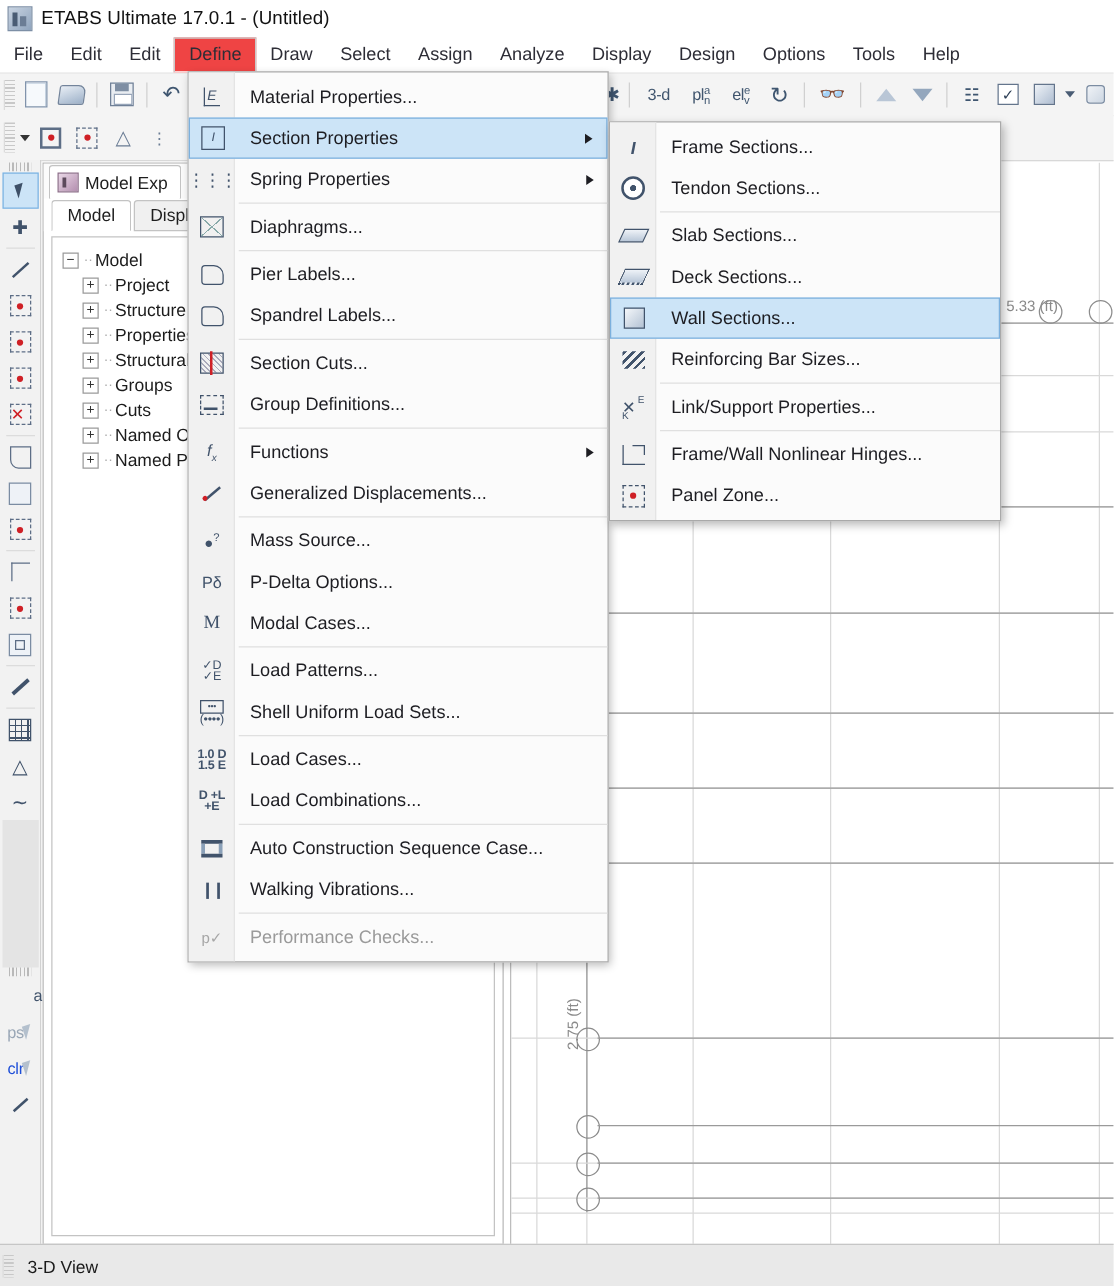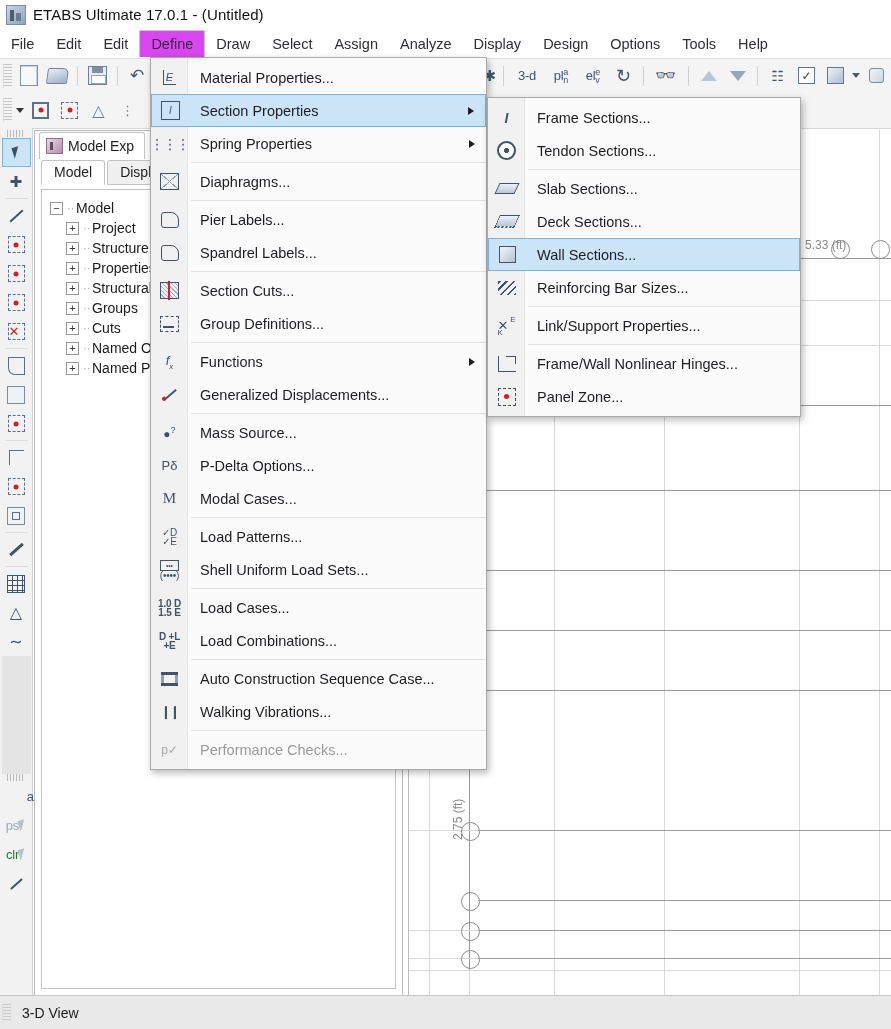--- a/index.html
+++ b/index.html
@@ -30,21 +30,21 @@
   #menubar{
     position:absolute;left:0;top:29px;width:891px;height:29px;
     background:#ffffff;display:flex;align-items:stretch;
     border-bottom:1px solid #e2e2e2;
   }
   .menu-item{
     display:flex;align-items:center;padding:0 11px;font-size:14.5px;color:#2d2d36;
     cursor:default;white-space:nowrap;
   }
   .menu-item.active{
-    background:#d946ef;border:1px solid #c9c9c9;border-bottom:1px solid #ffffff;
+    background:#ef4444;border:1px solid #c9c9c9;border-bottom:1px solid #ffffff;
     margin-top:1px;position:relative;z-index:60;
   }
   
   #toolbar1{
     position:absolute;left:0;top:59px;width:891px;height:33px;background:#f4f4f4;
     border-bottom:1px solid #e4e4e4;display:flex;align-items:center;
   }
   #toolbar2{
     position:absolute;left:0;top:92px;width:891px;height:36px;background:#f4f4f4;
     border-bottom:1px solid #d8d8d8;display:flex;align-items:center;
@@ -374,21 +374,21 @@
   <div class="grip"></div>
   <div class="lt-btn">
     <span class="ic-label" style="font-size:13px;margin-left:41px;">all</span>
     <span class="cursor-ic" style="border-left-color:#8ea0b6;"></span>
   </div>
   <div class="lt-btn">
     <span class="ic-label" style="font-size:13px;color:#9aa7b6;">ps</span>
     <span class="cursor-ic" style="border-left-color:#b4c0cd;"></span>
   </div>
   <div class="lt-btn">
-    <span class="ic-label" style="font-size:13px;color:#15803d;">clr</span>
+    <span class="ic-label" style="font-size:13px;color:#1d4ed8;">clr</span>
     <span class="cursor-ic" style="border-left-color:#b4c0cd;"></span>
   </div>
   <div class="lt-btn">
       <span style="display:block;width:15px;height:2px;background:#41536b;transform:rotate(-42deg);"></span>
     </div>
 </div>
 
 <div id="explorer">
   <div id="exp-title">
     <div class="tabtop">

